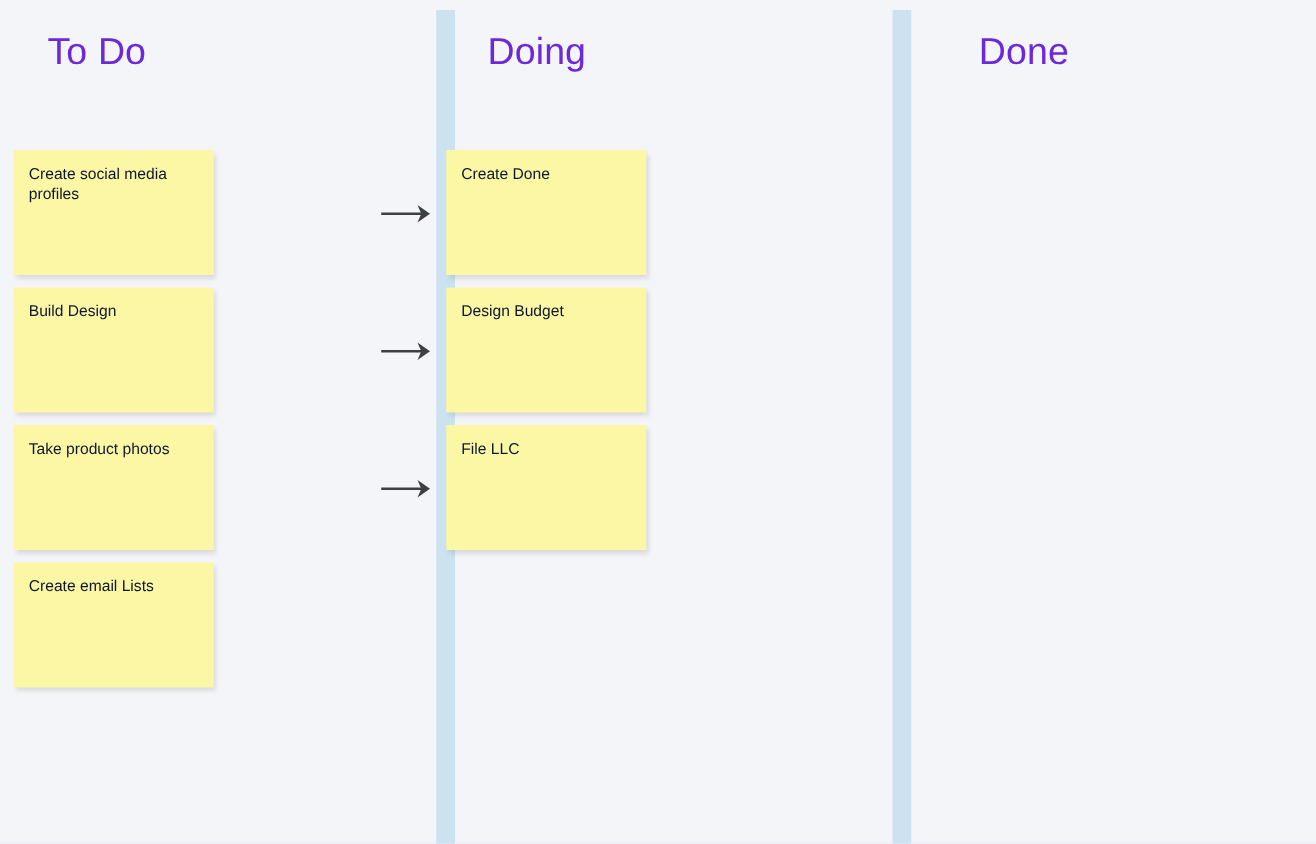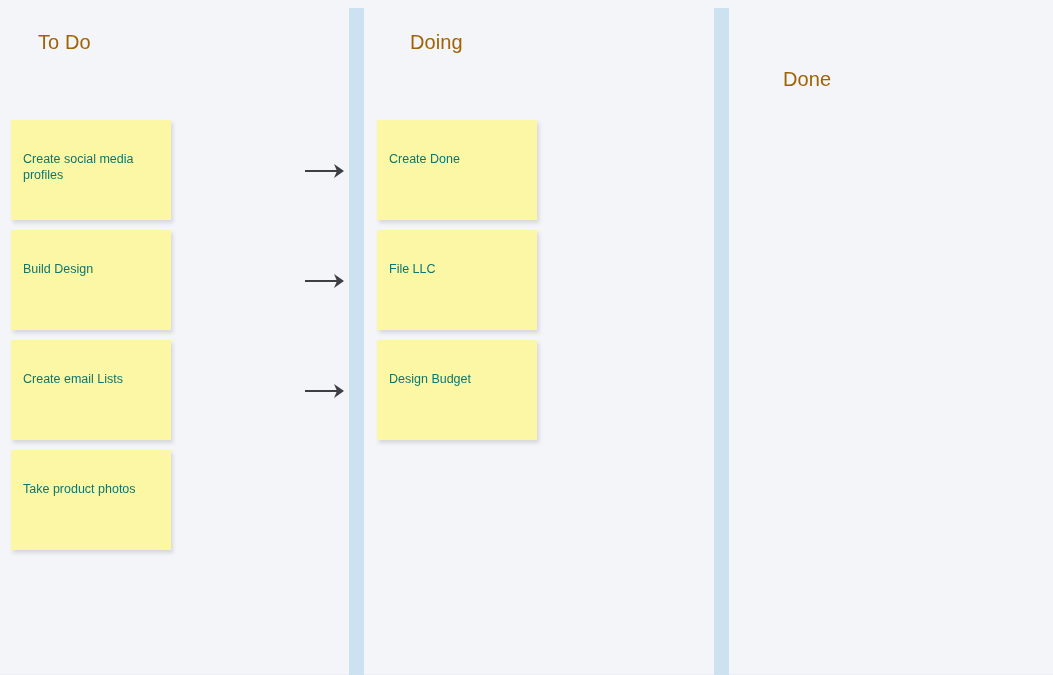--- a/index.html
+++ b/index.html
@@ -39,36 +39,36 @@
   #divider-1 { left: 349px; }
   #divider-2 { left: 714px; }
 
   
   .column {
     position: absolute;
     top: 0;
     height: 675px;
   }
   #column-todo  { left: 0px;   width: 349px; }
-  #column-doing { left: 364px; width: 350px; }
+  #column-doing { left: 344px; width: 350px; }
   #column-done  { left: 729px; width: 324px; }
 
   .column-title {
     position: absolute;
     top: 24px;
-    font-size: 20px;
+    font-size: 30px;
     font-weight: 400;
-    color: #a16207;
+    color: #6d28d9;
     letter-spacing: 0.1px;
     white-space: nowrap;
     line-height: 36px;
   }
   #column-todo  .column-title { left: 38px; }
   #column-doing .column-title { left: 46px; }
-  #column-done  .column-title { left: 54px; margin-top: 37px; }
+  #column-done  .column-title { left: 54px; }
 
   
   .cards {
     position: absolute;
     top: 120px;
   }
   #column-todo  .cards { left: 11px; }
   #column-doing .cards { left: 13px; }
 
   .sticky-note {
@@ -77,24 +77,23 @@
     background: #fcf7a5;
     box-shadow: 2px 3px 4px rgba(60, 64, 67, 0.16);
     margin-bottom: 10px;
     box-sizing: border-box;
     padding: 11px 12px 0 12px;
     overflow: hidden;
   }
   .sticky-note-text {
     font-size: 12.5px;
     line-height: 16px;
-    color: #0f766e;
+    color: #0f172a;
     word-wrap: break-word;
     display: block;
-    margin-top: 20px;
   }
 
   
   .arrow {
     position: absolute;
     color: #3c4043;
     width: 44px;
     height: 22px;
     display: block;
   }
@@ -116,24 +115,24 @@
   <div class="column" id="column-todo">
     <div class="column-title">To Do</div>
     <div class="cards">
       <div class="sticky-note">
         <span class="sticky-note-text">Create social media profiles</span>
       </div>
       <div class="sticky-note">
         <span class="sticky-note-text">Build Design</span>
       </div>
       <div class="sticky-note">
-        <span class="sticky-note-text">Create email Lists</span>
+        <span class="sticky-note-text">Take product photos</span>
       </div>
       <div class="sticky-note">
-        <span class="sticky-note-text">Take product photos</span>
+        <span class="sticky-note-text">Create email Lists</span>
       </div>
     </div>
 
     <div class="arrow" id="arrow-1">
       <svg width="44" height="22" viewBox="0 0 44 22" aria-hidden="true">
         <line x1="1" y1="11" x2="36" y2="11" stroke="#3c4043" stroke-width="2"></line>
         <path d="M30 4 L40 11 L30 18 L33 11 Z" fill="#3c4043"></path>
       </svg>
     </div>
     <div class="arrow" id="arrow-2">
@@ -150,24 +149,24 @@
     </div>
   </div>
 
   <div class="column" id="column-doing">
     <div class="column-title">Doing</div>
     <div class="cards">
       <div class="sticky-note">
         <span class="sticky-note-text">Create Done</span>
       </div>
       <div class="sticky-note">
-        <span class="sticky-note-text">File LLC</span>
+        <span class="sticky-note-text">Design Budget</span>
       </div>
       <div class="sticky-note">
-        <span class="sticky-note-text">Design Budget</span>
+        <span class="sticky-note-text">File LLC</span>
       </div>
     </div>
   </div>
 
   <div class="column" id="column-done">
     <div class="column-title">Done</div>
     <div class="empty-column-body"></div>
   </div>
 
 </div>

